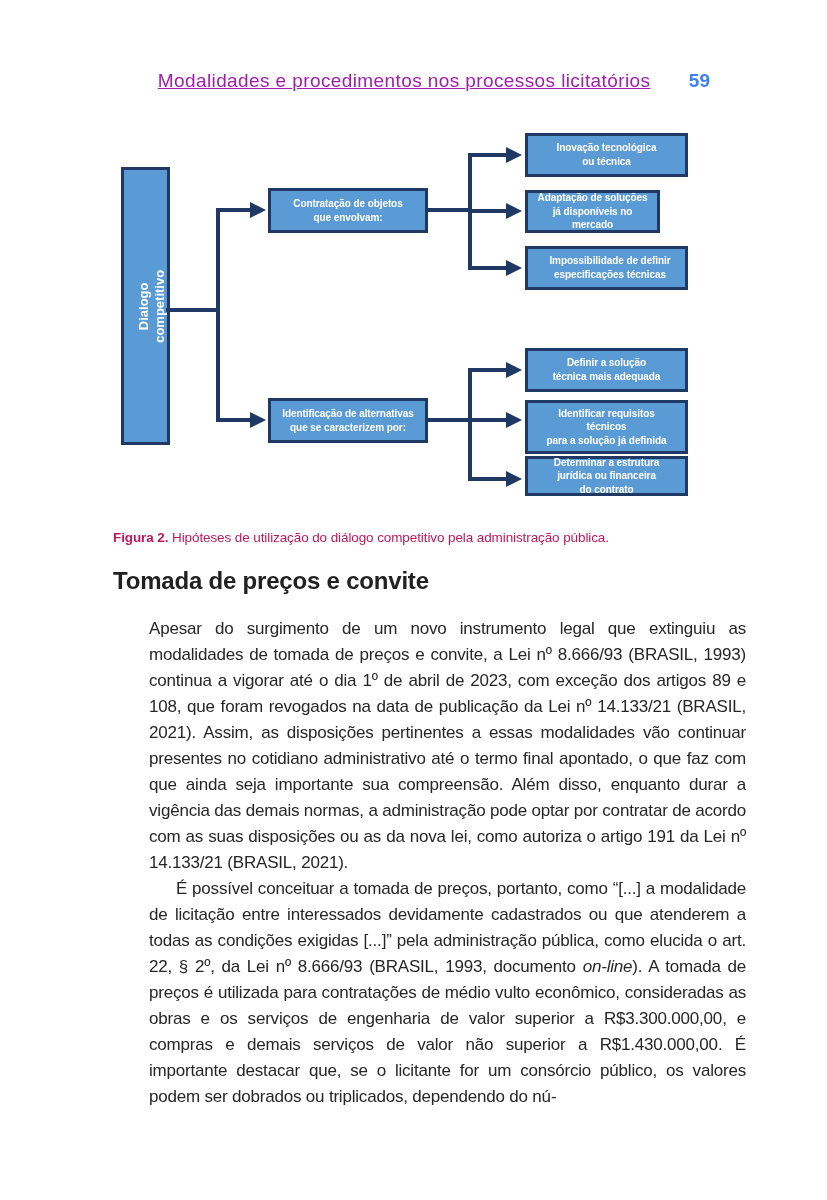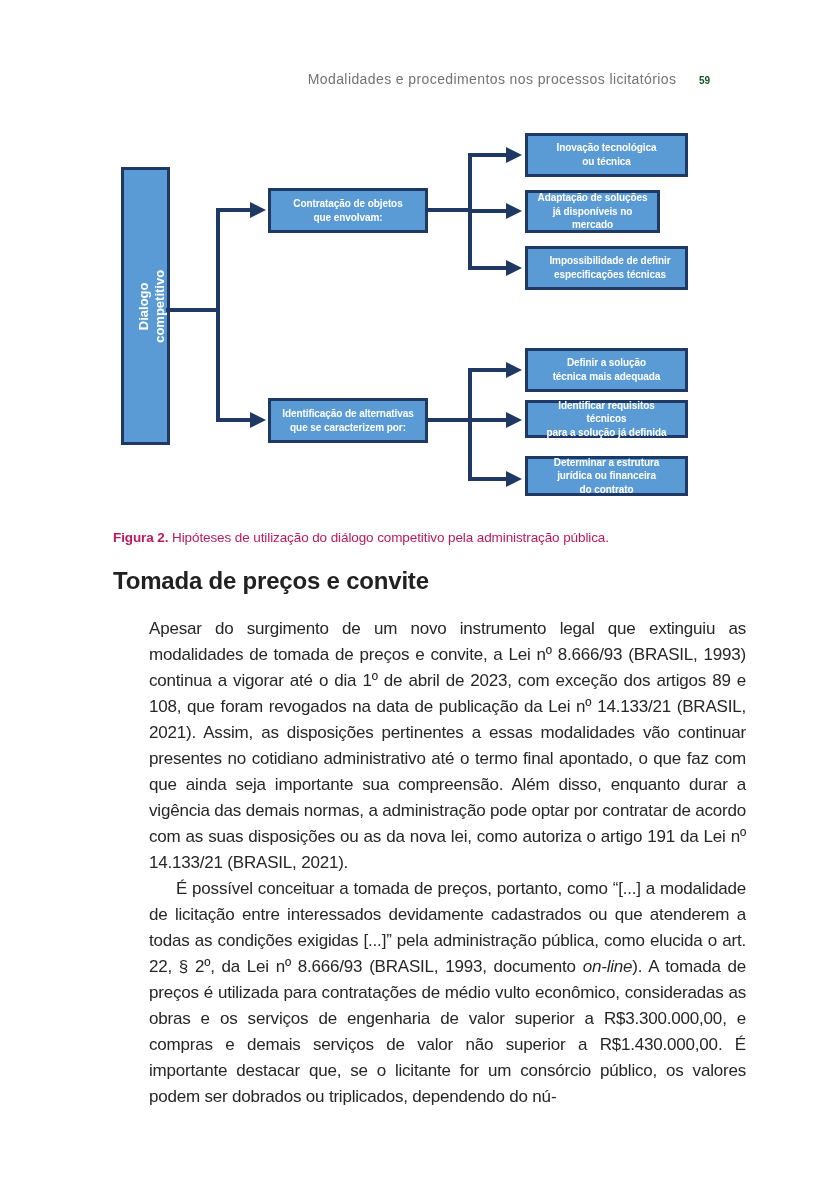--- a/index.html
+++ b/index.html
@@ -6,24 +6,24 @@
   .page{
     position:relative;width:827px;height:1200px;background:#ffffff;
     font-family:"Liberation Sans",sans-serif;color:#2a2a2a;overflow:hidden;
   }
   
   .running-header{
     position:absolute;top:70px;left:113px;right:117px;
     text-align:right;white-space:nowrap;
   }
   .running-header .rh-title{
-    color:#737373;font-size:14px;letter-spacing:.4px;
+    color:#a21caf;font-size:19px;letter-spacing:.4px;text-decoration:underline;
   }
   .running-header .rh-page{
-    color:#14532d;font-size:10px;font-weight:bold;margin-left:18px;
+    color:#3b82f6;font-size:19px;font-weight:bold;margin-left:34px;
   }
   
   .figure{position:absolute;top:130px;left:0;width:827px;height:385px;}
   .fc-box{
     position:absolute;box-sizing:border-box;
     background:#5b9bd5;border:3px solid #1f3864;
     display:flex;align-items:center;
     color:#ffffff;font-weight:bold;font-size:11.5px;line-height:1.18;
     text-align:center;letter-spacing:-.1px;
   }
@@ -35,21 +35,21 @@
   .fc-root .vert{
     transform:rotate(-90deg);white-space:pre-line;text-align:center;
     font-size:13px;line-height:1.25;letter-spacing:0;width:240px;
   }
   .fc-mid-1{left:268px;top:58px;width:160px;height:45px;}
   .fc-mid-2{left:268px;top:268px;width:160px;height:45px;}
   .fc-r1{left:525px;top:3px;width:163px;height:44px;}
   .fc-r2{left:525px;top:60px;width:135px;height:43px;}
   .fc-r3{left:525px;top:116px;width:163px;height:44px;padding-left:7px;}
   .fc-r4{left:525px;top:218px;width:163px;height:44px;}
-  .fc-r5{left:525px;top:270px;width:163px;height:38px;}
+  .fc-r5{left:525px;top:270px;width:163px;height:54px;}
   .fc-r6{left:525px;top:326px;width:163px;height:40px;}
   .fc-line{position:absolute;background:#1f3864;}
   .fc-arrow{
     position:absolute;width:0;height:0;
     border-top:8px solid transparent;border-bottom:8px solid transparent;
     border-left:16px solid #1f3864;
   }
   
   .fig-caption{
     position:absolute;top:530px;left:113px;width:600px;

